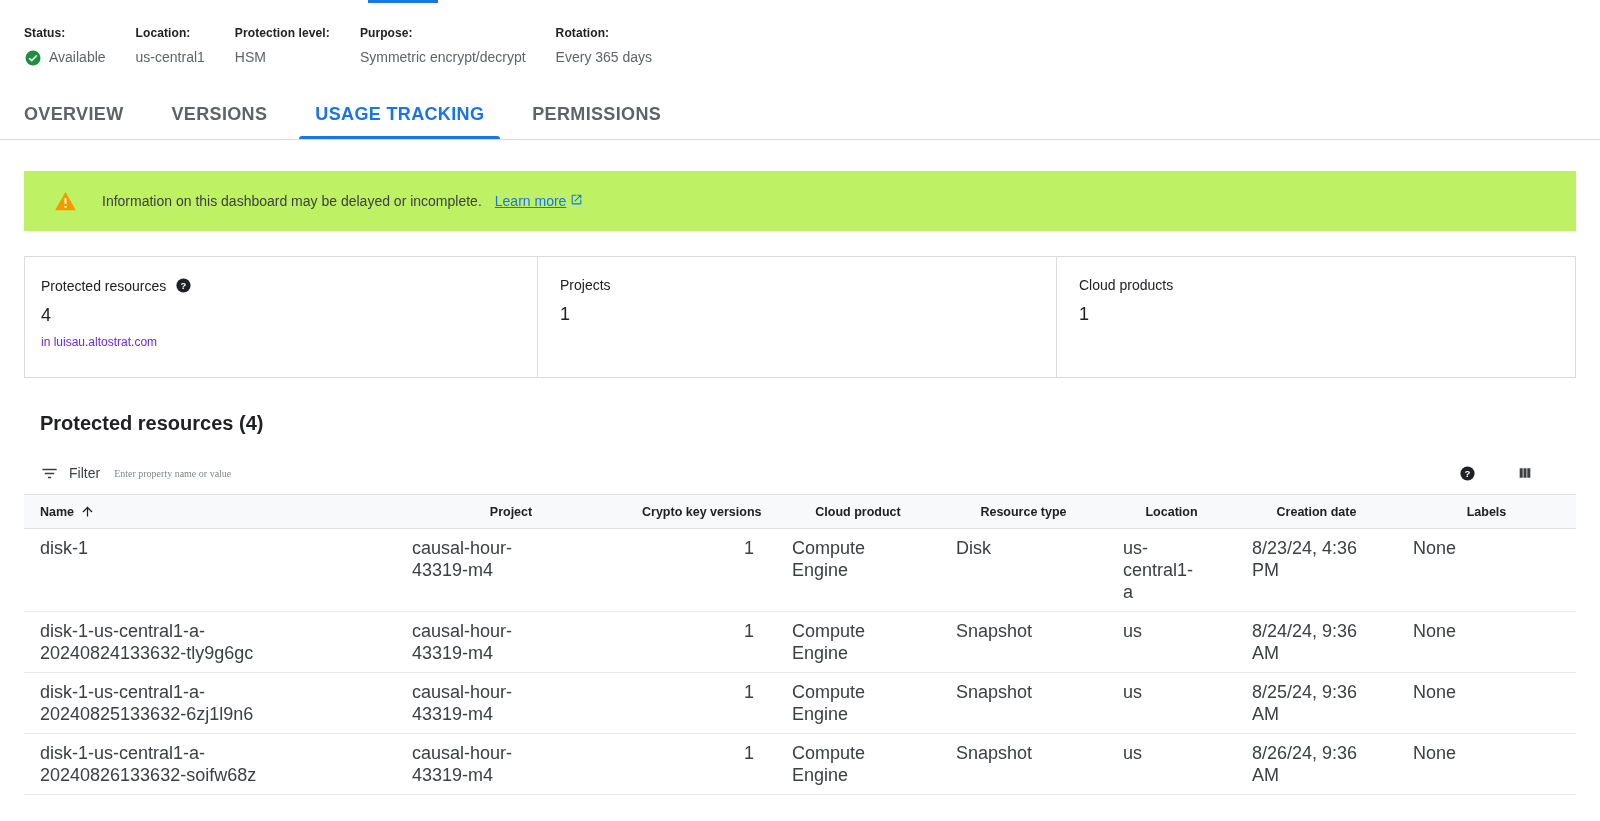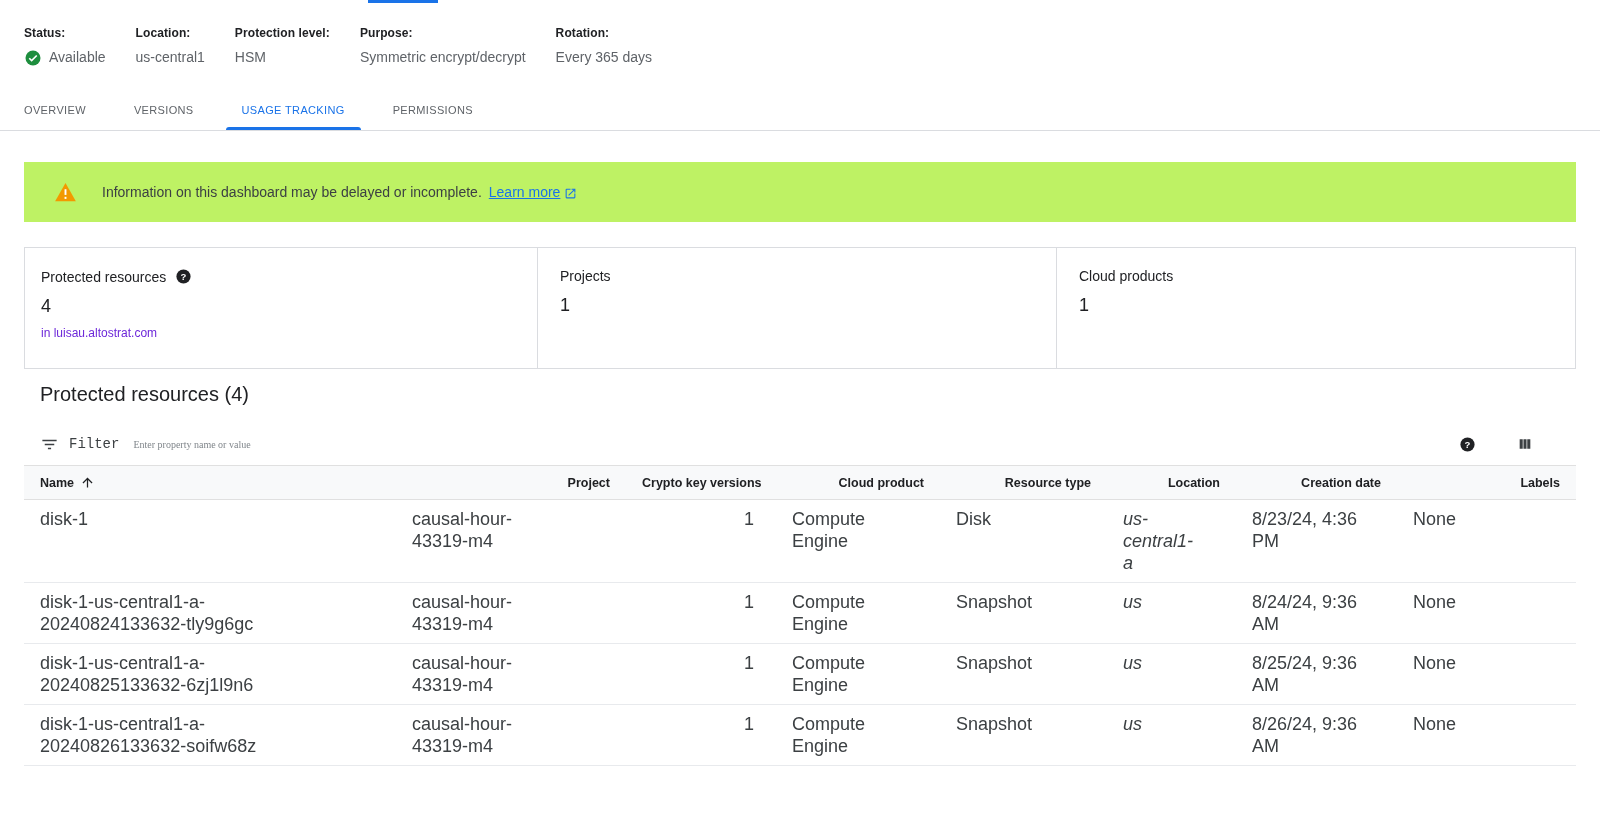--- a/index.html
+++ b/index.html
@@ -17,55 +17,55 @@
   
   .top-indicator { position: absolute; top: 0; left: 368px; width: 70px; height: 3px; background: #1a73e8; }
 
   
   .key-info { display: flex; gap: 30px; padding: 26px 24px 0 24px; }
   .ki-label { font-weight: bold; font-size: 12px; color: #202124; letter-spacing: .1px; }
   .ki-value { margin-top: 9px; font-size: 14px; color: #5f6368; display: flex; align-items: flex-start; gap: 7px; min-height: 20px; }
 
   
   .tabs { display: flex; margin-top: 20px; border-bottom: 1px solid #dadce0; }
-  .tab { position: relative; padding: 15px 24px 14px; font-size: 11px; font-weight: normal; letter-spacing: .35px; color: #5f6368; cursor: pointer; }
+  .tab { position: relative; padding: 15px 24px 14px; font-size: 18px; font-weight: bold; letter-spacing: .35px; color: #5f6368; cursor: pointer; }
   .tab.active { color: #1a73e8; }
   .tab.active::after { content: ""; position: absolute; left: 8px; right: 8px; bottom: 0; height: 3px; background: #1a73e8; border-radius: 3px 3px 0 0; }
 
   
   .banner { margin: 31px 24px 0; height: 60px; background: #bef264; display: flex; align-items: center; padding: 0 31px; }
   .banner-text { margin-left: 26px; font-size: 14px; color: #3c4043; }
-  .banner-link { margin-left: 7px; color: #1a73e8; text-decoration: underline; font-size: 14px; display: inline-flex; align-items: flex-end; gap: 4px; cursor: pointer; }
+  .banner-link { margin-left: 13px; color: #1a73e8; text-decoration: underline; font-size: 14px; display: inline-flex; align-items: flex-start; gap: 4px; cursor: pointer; }
 
   
   .cards { margin: 25px 24px 0; border: 1px solid #dadce0; display: flex; height: 122px; background: #fff; }
   .card { flex: 1; padding: 20px 16px 0 16px; }
   .card + .card { border-left: 1px solid #dadce0; padding-left: 22px; }
   .card-title-row { display: flex; align-items: flex-end; gap: 9px; font-size: 14px; color: #202124; }
   .card-value { margin-top: 11px; font-size: 18px; color: #202124; }
   .card-sub { margin-top: 9px; font-size: 12px; color: #6d28d9; }
 
-  .section-title { margin: 14px 24px 0; padding-left: 16px; font-size: 20px; font-weight: normal; color: #202124; }
+  .section-title { margin: 34px 24px 0; padding-left: 16px; font-size: 20px; font-weight: bold; color: #202124; }
 
   
   .filter-bar { margin: 17px 24px 0; height: 42px; display: flex; align-items: center; padding: 0 16px; }
   .filter-trigger { display: flex; align-items: center; gap: 10px; cursor: pointer; }
-  .filter-label { font-size: 14px; color: #3c4043; font-family: Liberation Mono, monospace; }
+  .filter-label { font-size: 14px; color: #3c4043; }
   .filter-input { flex: 1; margin-left: 14px; border: none; outline: none; font-size: 10px; color: #202124; background: transparent; font-family: Liberation Serif, serif; }
   .filter-input::placeholder { color: #80868b; }
   .filter-actions { display: flex; align-items: center; gap: 40px; padding: 0 26px 0 20px; }
   .filter-actions .icon { cursor: pointer; }
 
   
   table.res-table { width: 1552px; margin: 0 24px; border-collapse: collapse; table-layout: fixed; }
   .res-table th {
     background: #f8f9fa;
     border-top: 1px solid #e0e0e0;
     border-bottom: 1px solid #e0e0e0;
-    text-align: right;
+    text-align: center;
     font-size: 12.5px;
     font-weight: bold;
     color: #202124;
     padding: 9px 16px;
     white-space: nowrap;
     overflow: hidden;
   }
   .res-table td {
     border-bottom: 1px solid #e8eaed;
     padding: 8px 16px;
@@ -73,21 +73,21 @@
     color: #3c4043;
     line-height: 22px;
     vertical-align: top;
     white-space: pre-line;
   }
   .res-table th.col-num, .res-table td.col-num { text-align: right; padding-right: 22px; }
   .th-name { display: flex; align-items: center; gap: 6px; }
   .cell-clip { display: inline-block; vertical-align: top; }
   td.col-name .cell-clip { max-width: 262px; }
   td.col-project .cell-clip { max-width: 130px; }
-  td.col-location .cell-clip { max-width: 78px; font-style: italic; }
+  td.col-location .cell-clip { max-width: 78px; }
 </style>
 </head>
 <body>
 
 <div class="top-indicator"></div>
 
 <header class="key-info">
   <div>
     <div class="ki-label">Status:</div>
     <div class="ki-value">

